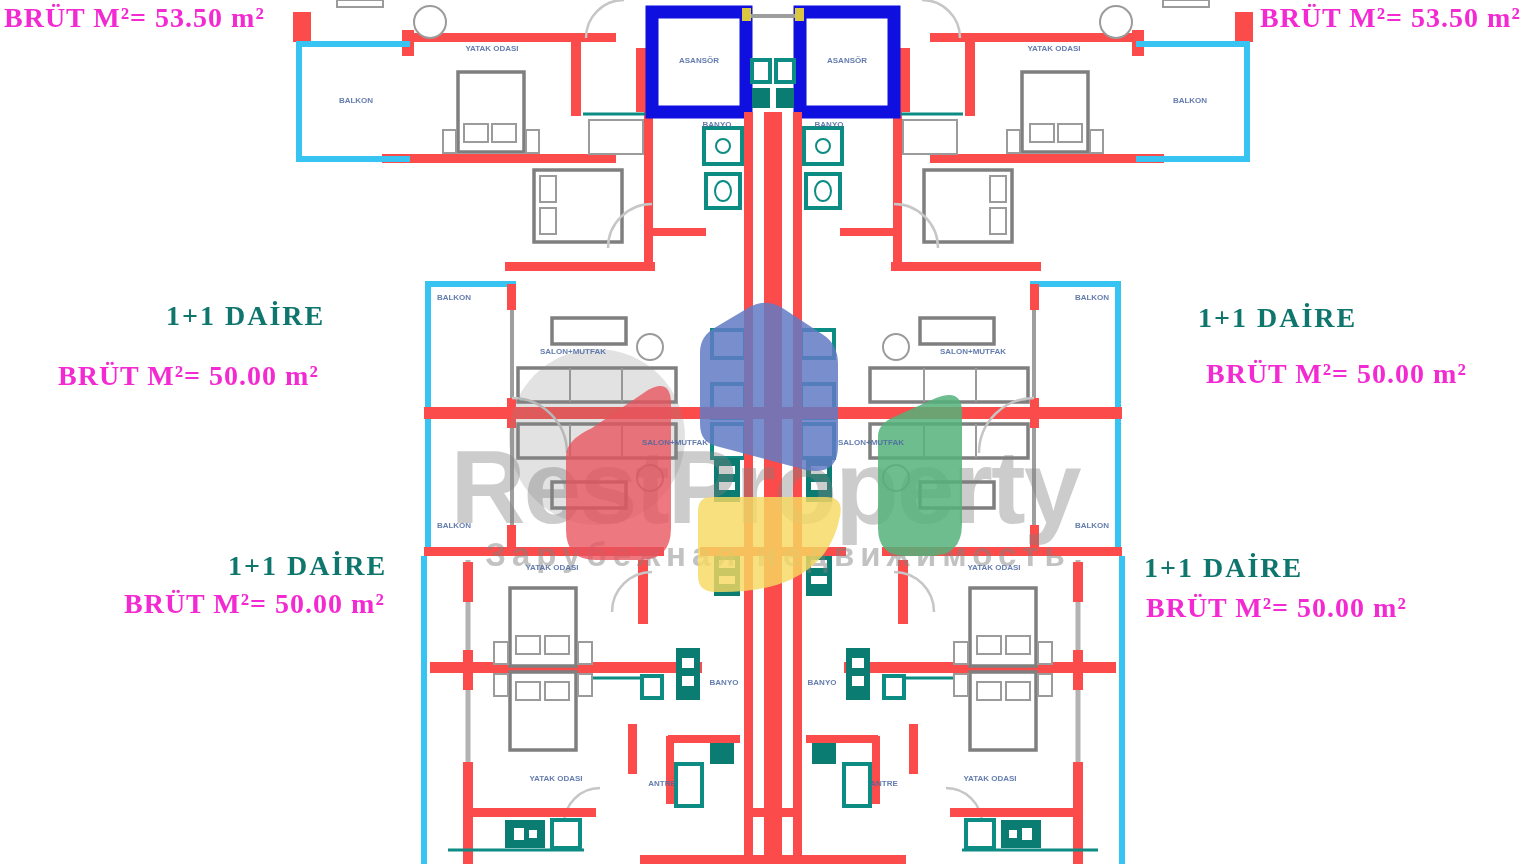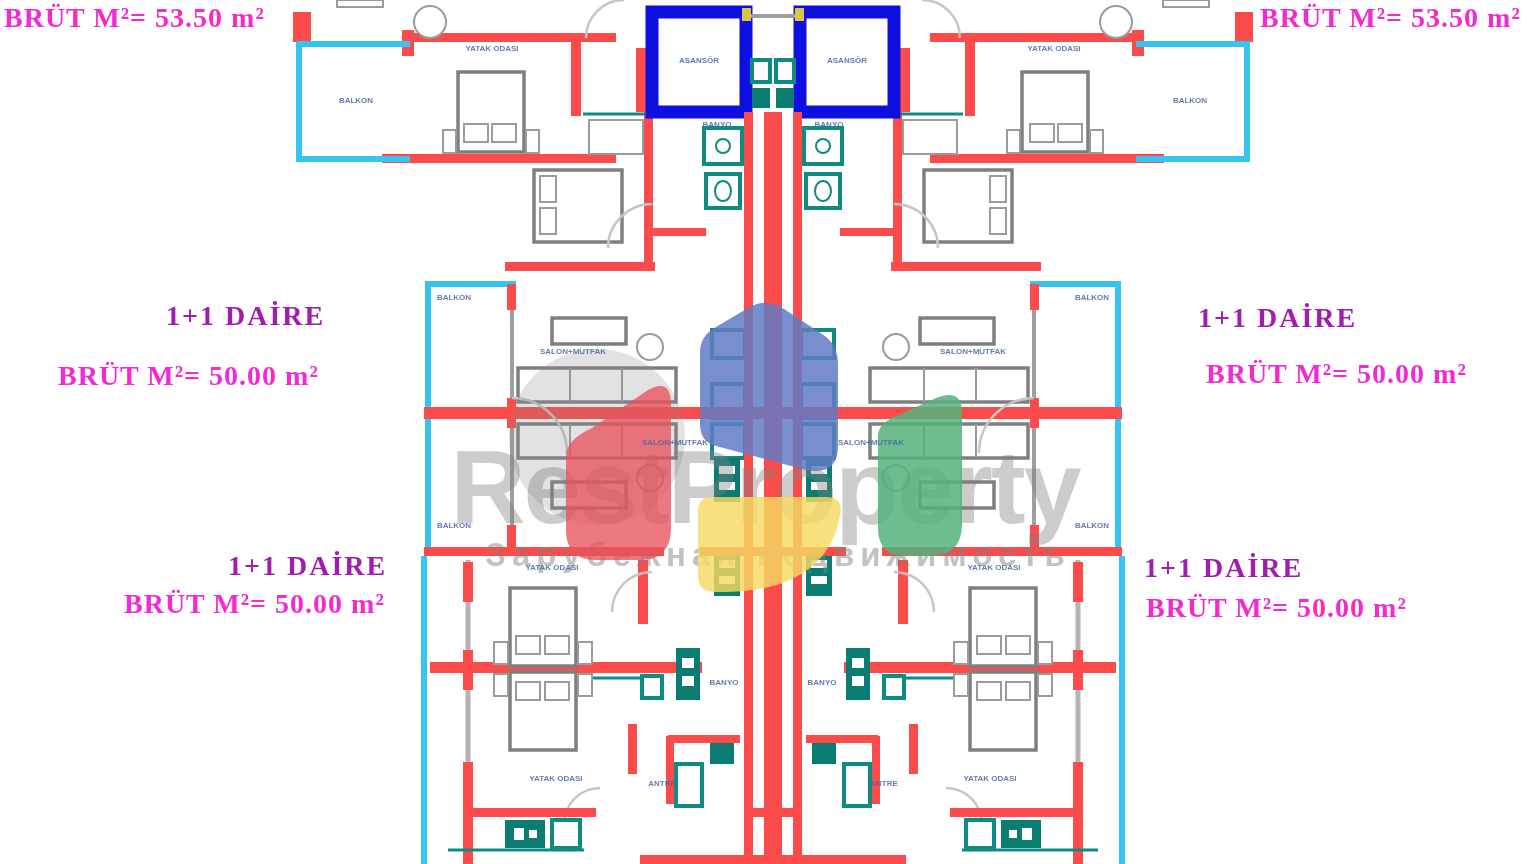--- a/index.html
+++ b/index.html
@@ -27,21 +27,21 @@
   
   .wm-brand{font-family:"Liberation Sans",sans-serif;font-weight:bold;font-size:104px;
             fill:rgba(128,128,128,0.40);letter-spacing:-2px;text-anchor:middle;}
   .wm-tagline{font-family:"Liberation Sans",sans-serif;font-weight:bold;font-size:33px;
               fill:rgba(128,128,128,0.48);letter-spacing:6px;text-anchor:middle;}
 
   
   .big{position:absolute;font-family:Liberation Serif, serif;font-weight:bold;
        white-space:nowrap;font-size:28px;letter-spacing:1px;text-align:right;}
   .magenta{color:#f32ad2;}
-  .blue{color:#a21caf;letter-spacing:2px;}
+  .blue{color:#0f766e;letter-spacing:2px;}
 
   
   .rl{position:absolute;font-size:8px;line-height:9px;font-weight:bold;color:#4a67a0;
       text-align:center;white-space:nowrap;opacity:.85;}
 </style>
 </head>
 <body>
 
 <div id="stage">
 

